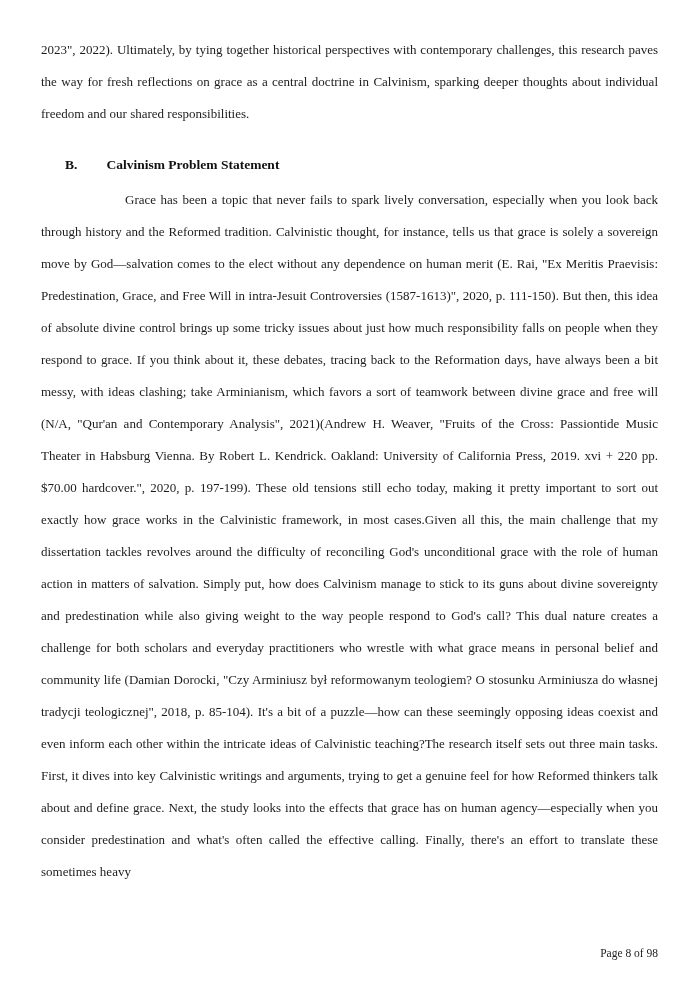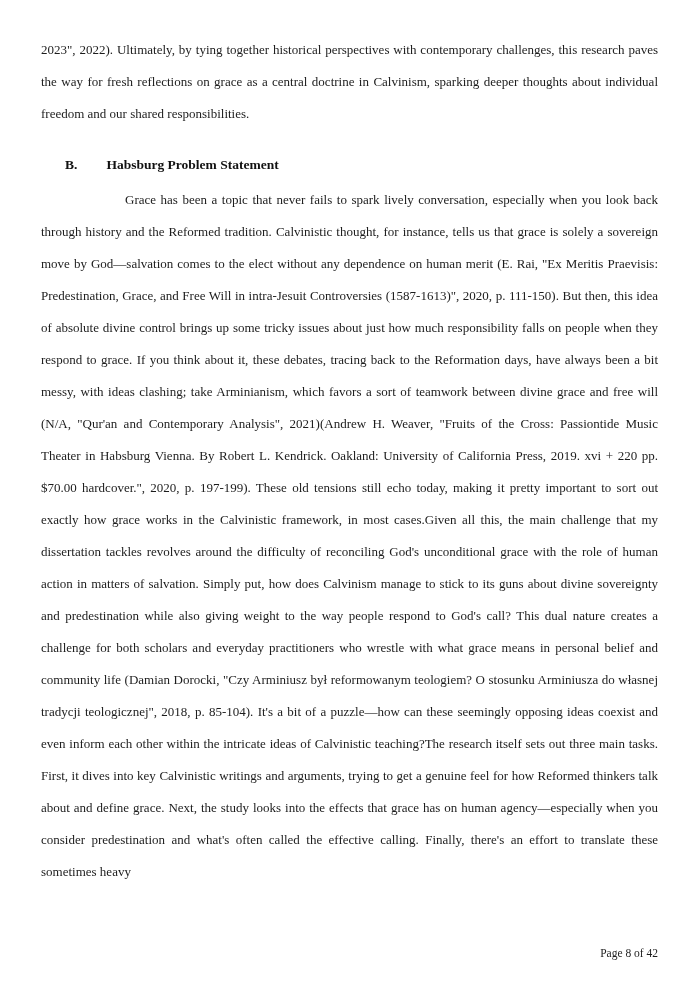--- a/index.html
+++ b/index.html
@@ -50,20 +50,20 @@
   }
 </style>
 </head>
 <body>
 
 <div class="page">
 
   <p class="para">2023", 2022). Ultimately, by tying together historical perspectives with contemporary challenges, this research paves the way for fresh reflections on grace as a central doctrine in Calvinism, sparking deeper thoughts about individual freedom and our shared responsibilities.</p>
 
   <h2 class="heading">
-    <span class="h-label">B.</span><span class="h-title">Habsburg Problem Statement</span>
+    <span class="h-label">B.</span><span class="h-title">Calvinism Problem Statement</span>
   </h2>
 
   <p class="para body-para">Grace has been a topic that never fails to spark lively conversation, especially when you look back through history and the Reformed tradition. Calvinistic thought, for instance, tells us that grace is solely a sovereign move by God—salvation comes to the elect without any dependence on human merit (E. Rai, "Ex Meritis Praevisis: Predestination, Grace, and Free Will in intra-Jesuit Controversies (1587-1613)", 2020, p. 111-150). But then, this idea of absolute divine control brings up some tricky issues about just how much responsibility falls on people when they respond to grace. If you think about it, these debates, tracing back to the Reformation days, have always been a bit messy, with ideas clashing; take Arminianism, which favors a sort of teamwork between divine grace and free will (N/A, "Qur'an and Contemporary Analysis", 2021)(Andrew H. Weaver, "Fruits of the Cross: Passiontide Music Theater in Habsburg Vienna. By Robert L. Kendrick. Oakland: University of California Press, 2019. xvi + 220 pp. $70.00 hardcover.", 2020, p. 197-199). These old tensions still echo today, making it pretty important to sort out exactly how grace works in the Calvinistic framework, in most cases.Given all this, the main challenge that my dissertation tackles revolves around the difficulty of reconciling God's unconditional grace with the role of human action in matters of salvation. Simply put, how does Calvinism manage to stick to its guns about divine sovereignty and predestination while also giving weight to the way people respond to God's call? This dual nature creates a challenge for both scholars and everyday practitioners who wrestle with what grace means in personal belief and community life (Damian Dorocki, "Czy Arminiusz był reformowanym teologiem? O stosunku Arminiusza do własnej tradycji teologicznej", 2018, p. 85-104). It's a bit of a puzzle—how can these seemingly opposing ideas coexist and even inform each other within the intricate ideas of Calvinistic teaching?The research itself sets out three main tasks. First, it dives into key Calvinistic writings and arguments, trying to get a genuine feel for how Reformed thinkers talk about and define grace. Next, the study looks into the effects that grace has on human agency—especially when you consider predestination and what's often called the effective calling. Finally, there's an effort to translate these sometimes heavy</p>
 
-  <div class="page-footer">Page 8 of 42</div>
+  <div class="page-footer">Page 8 of 98</div>
 
 </div>
 
 </body></html>

